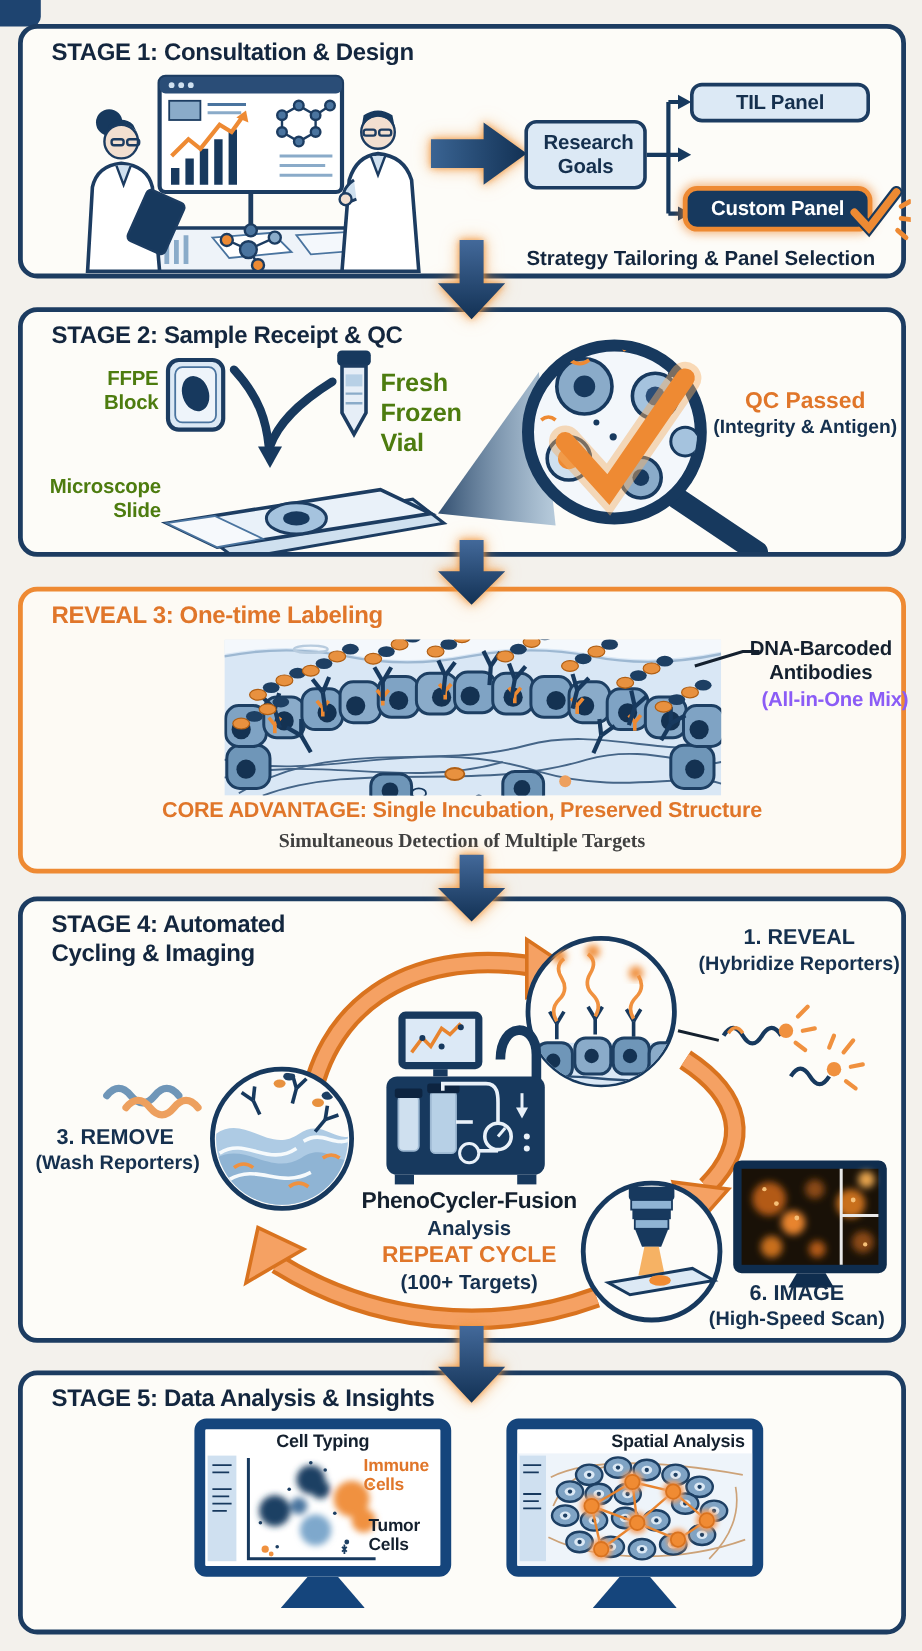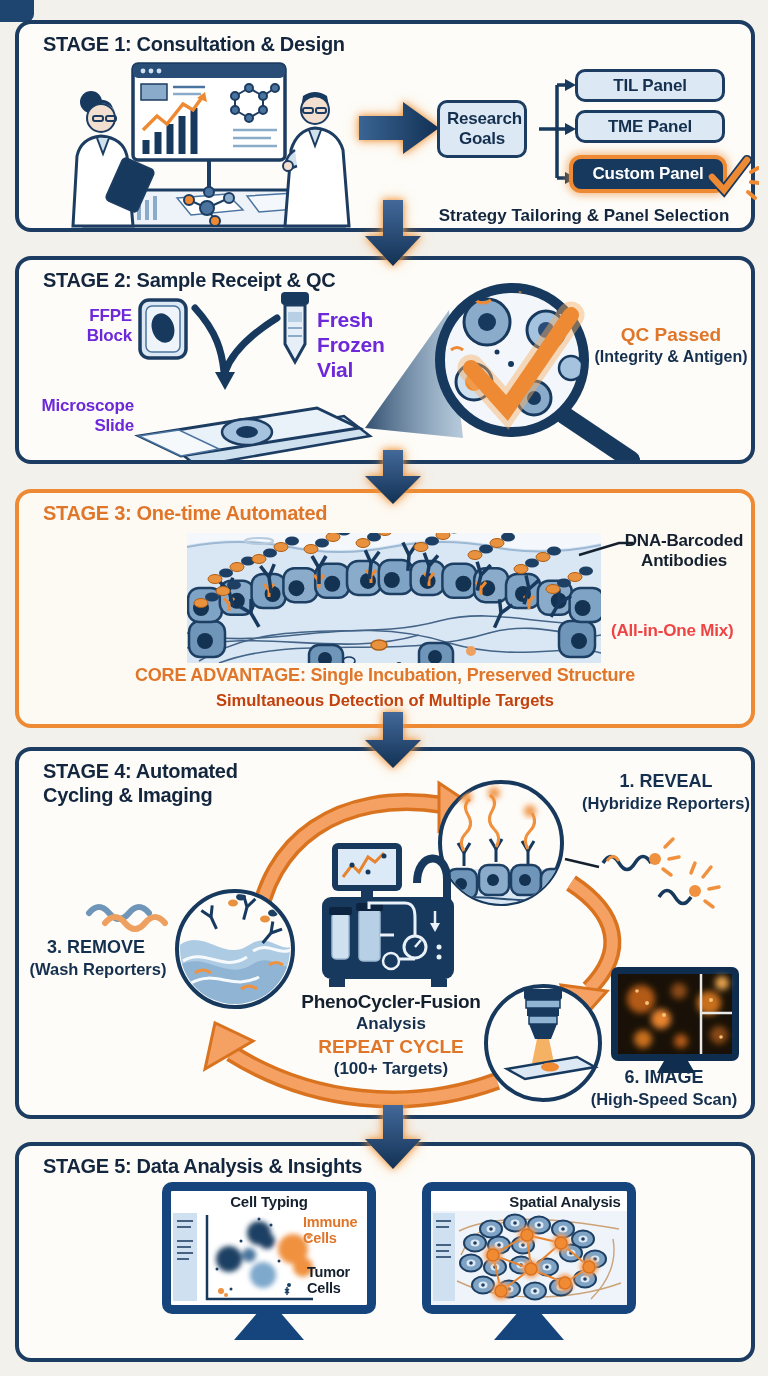--- a/index.html
+++ b/index.html
@@ -23,21 +23,21 @@
   .panel-box{
     position:absolute;box-sizing:border-box;background:#dce9f5;
     border:3px solid #1c3c61;border-radius:10px;display:flex;
     align-items:center;justify-content:center;font-weight:bold;font-size:17px;
     color:#15304e;letter-spacing:-0.2px;
   }
   .panel-box.selected{
     background:#17395e;color:#ffffff;border:4px solid #ee8a33;border-radius:12px;
     box-shadow:0 0 8px 2px rgba(238,138,51,.6);
   }
-  .lbl{position:absolute;font-weight:bold;color:#6d28d9;letter-spacing:-0.2px;line-height:1.18;}
+  .lbl{position:absolute;font-weight:bold;color:#4d7c0f;letter-spacing:-0.2px;line-height:1.18;}
   .conn-arrow{position:absolute;z-index:30;
     filter:drop-shadow(0 0 3px rgba(240,150,60,.95)) drop-shadow(0 0 6px rgba(240,150,60,.55));}
   .glow-o{filter:drop-shadow(0 0 3px rgba(240,150,60,.95)) drop-shadow(0 0 6px rgba(240,150,60,.55));}
   .monitor{
     position:absolute;box-sizing:border-box;border:9px solid #15457c;border-radius:10px;
     background:#ffffff;overflow:hidden;
   }
   .monitor-stand{position:absolute;background:#15457c;
     clip-path:polygon(32% 0,68% 0,100% 100%,0 100%);}
   .screen-title{position:absolute;width:100%;text-align:center;font-weight:bold;
@@ -146,42 +146,39 @@
   <svg class="glow-o" style="position:absolute;left:340px;top:76px;" width="82" height="56" viewBox="0 0 82 56">
     <defs>
         <linearGradient id="ag1" x1="0" y1="0" x2="1" y2="0">
       <stop offset="0" stop-color="#3a6493"></stop>
           <stop offset="1" stop-color="#123154"></stop>
         </linearGradient>
       </defs>
     <polygon points="0,16 44,16 44,2 80,28 44,54 44,40 0,40" fill="url(#ag1)"></polygon>
   </svg>
 
-  <div class="panel-box" style="left:418px;top:76px;width:90px;height:58px;text-align:center;line-height:1.15;">
+  <div class="panel-box" style="left:418px;top:76px;width:102px;height:58px;text-align:center;line-height:1.15;">
     <span style="display:block;width:70px;">Research Goals</span>
   </div>
 
   <svg style="position:absolute;left:510px;top:36px;" width="50" height="140" viewBox="0 0 50 140">
     <g stroke="#17395e" stroke-width="3.5" fill="none">
       <line x1="10" y1="69" x2="28" y2="69"></line>
       <line x1="28" y1="25" x2="28" y2="118"></line>
       <line x1="28" y1="25" x2="36" y2="25"></line>
       <line x1="28" y1="69" x2="36" y2="69"></line>
       <line x1="28" y1="118" x2="36" y2="118"></line>
     </g>
     <polygon points="36,19 47,25 36,31" fill="#17395e"></polygon>
     <polygon points="36,63 47,69 36,75" fill="#17395e"></polygon>
     <polygon points="36,112 47,118 36,124" fill="#17395e"></polygon>
   </svg>
 
   <div class="panel-box" style="left:556px;top:45px;width:150px;height:33px;">
     <span>TIL Panel</span>
-  </div>
-  <div class="panel-box" style="left:556px;top:86px;width:150px;height:33px;">
-    <span>TME Panel</span>
   </div>
   <div class="panel-box selected" style="left:550px;top:131px;width:158px;height:38px;">
     <span>Custom Panel</span>
   </div>
   <svg style="position:absolute;left:688px;top:126px;z-index:5;" width="52" height="54" viewBox="0 0 52 54">
     <path d="M 5,27 L 17,40 L 40,10" fill="none" stroke="#17395e" stroke-width="10" stroke-linecap="round"></path>
     <path d="M 5,27 L 17,40 L 40,10" fill="none" stroke="#ee8a33" stroke-width="6.5" stroke-linecap="round"></path>
     <g stroke="#ee8a33" stroke-width="4" stroke-linecap="round">
       <line x1="44" y1="22" x2="51" y2="18"></line>
       <line x1="44" y1="32" x2="52" y2="33"></line>
@@ -286,21 +283,21 @@
   <defs>
       <linearGradient id="vg2" x1="0" y1="0" x2="0" y2="1">
     <stop offset="0" stop-color="#43699a"></stop>
         <stop offset="1" stop-color="#123154"></stop>
       </linearGradient>
     </defs>
   <polygon points="22,0 42,0 42,26 60,26 32,54 4,26 22,26" fill="url(#vg2)"></polygon>
 </svg>
 
 <div class="stage orange" style="top:489px;height:239px;">
-  <div class="stage-title orange" style="left:24px;top:8px;">STAGE 3: One-time Automated</div>
+  <div class="stage-title orange" style="left:24px;top:8px;">REVEAL 3: One-time Labeling</div>
 
   <svg style="position:absolute;left:0;top:0;" width="732" height="235" viewBox="0 0 732 235">
     <defs>
       <clipPath id="tissueclip">
           <rect x="168" y="40" width="414" height="130"></rect>
         </clipPath>
       <g id="antibody3">
         <line x1="0" y1="0" x2="0" y2="16" stroke="#17395e" stroke-width="3.5"></line>
         <line x1="0" y1="0" x2="-7" y2="-12" stroke="#17395e" stroke-width="3.5"></line>
         <line x1="0" y1="0" x2="7" y2="-12" stroke="#17395e" stroke-width="3.5"></line>
@@ -401,24 +398,24 @@
       <use href="#helix3" x="456" y="62"></use>
       <use href="#helix3" x="502" y="76"></use>
       <use href="#helix3" x="534" y="96"></use>
       <use href="#helix3" x="182" y="110"></use>
     </g>
 
     <path d="M 560,62 L 600,50 L 614,50" fill="none" stroke="#14202e" stroke-width="2.5"></path>
   </svg>
 
   <div class="lbl" style="left:596px;top:38px;width:138px;font-size:17px;text-align:center;color:#14202e;">DNA-Barcoded Antibodies</div>
-  <div class="lbl" style="left:592px;top:80px;width:146px;font-size:17px;text-align:left;color:#ef4444;margin-top:48px;">(All-in-One Mix)</div>
+  <div class="lbl" style="left:592px;top:80px;width:146px;font-size:17px;text-align:right;color:#8b5cf6;">(All-in-One Mix)</div>
 
   <div class="cap" style="left:0;top:172px;width:732px;font-size:18px;font-weight:bold;color:#e0762a;letter-spacing:-0.2px;">CORE ADVANTAGE: Single Incubation, Preserved Structure</div>
-  <div class="cap" style="left:0;top:198px;width:732px;font-size:16.5px;color:#c2410c;">Simultaneous Detection of Multiple Targets</div>
+  <div class="cap" style="left:0;top:198px;width:732px;font-size:16.5px;color:#404040;font-family:Liberation Serif, serif;">Simultaneous Detection of Multiple Targets</div>
 </div>
 
 <svg class="conn-arrow" style="left:361px;top:712px;" width="64" height="58" viewBox="0 0 64 58">
   <defs>
       <linearGradient id="vg3" x1="0" y1="0" x2="0" y2="1">
     <stop offset="0" stop-color="#43699a"></stop>
         <stop offset="1" stop-color="#123154"></stop>
       </linearGradient>
     </defs>
   <polygon points="22,0 42,0 42,28 60,28 32,56 4,28 22,28" fill="url(#vg3)"></polygon>

